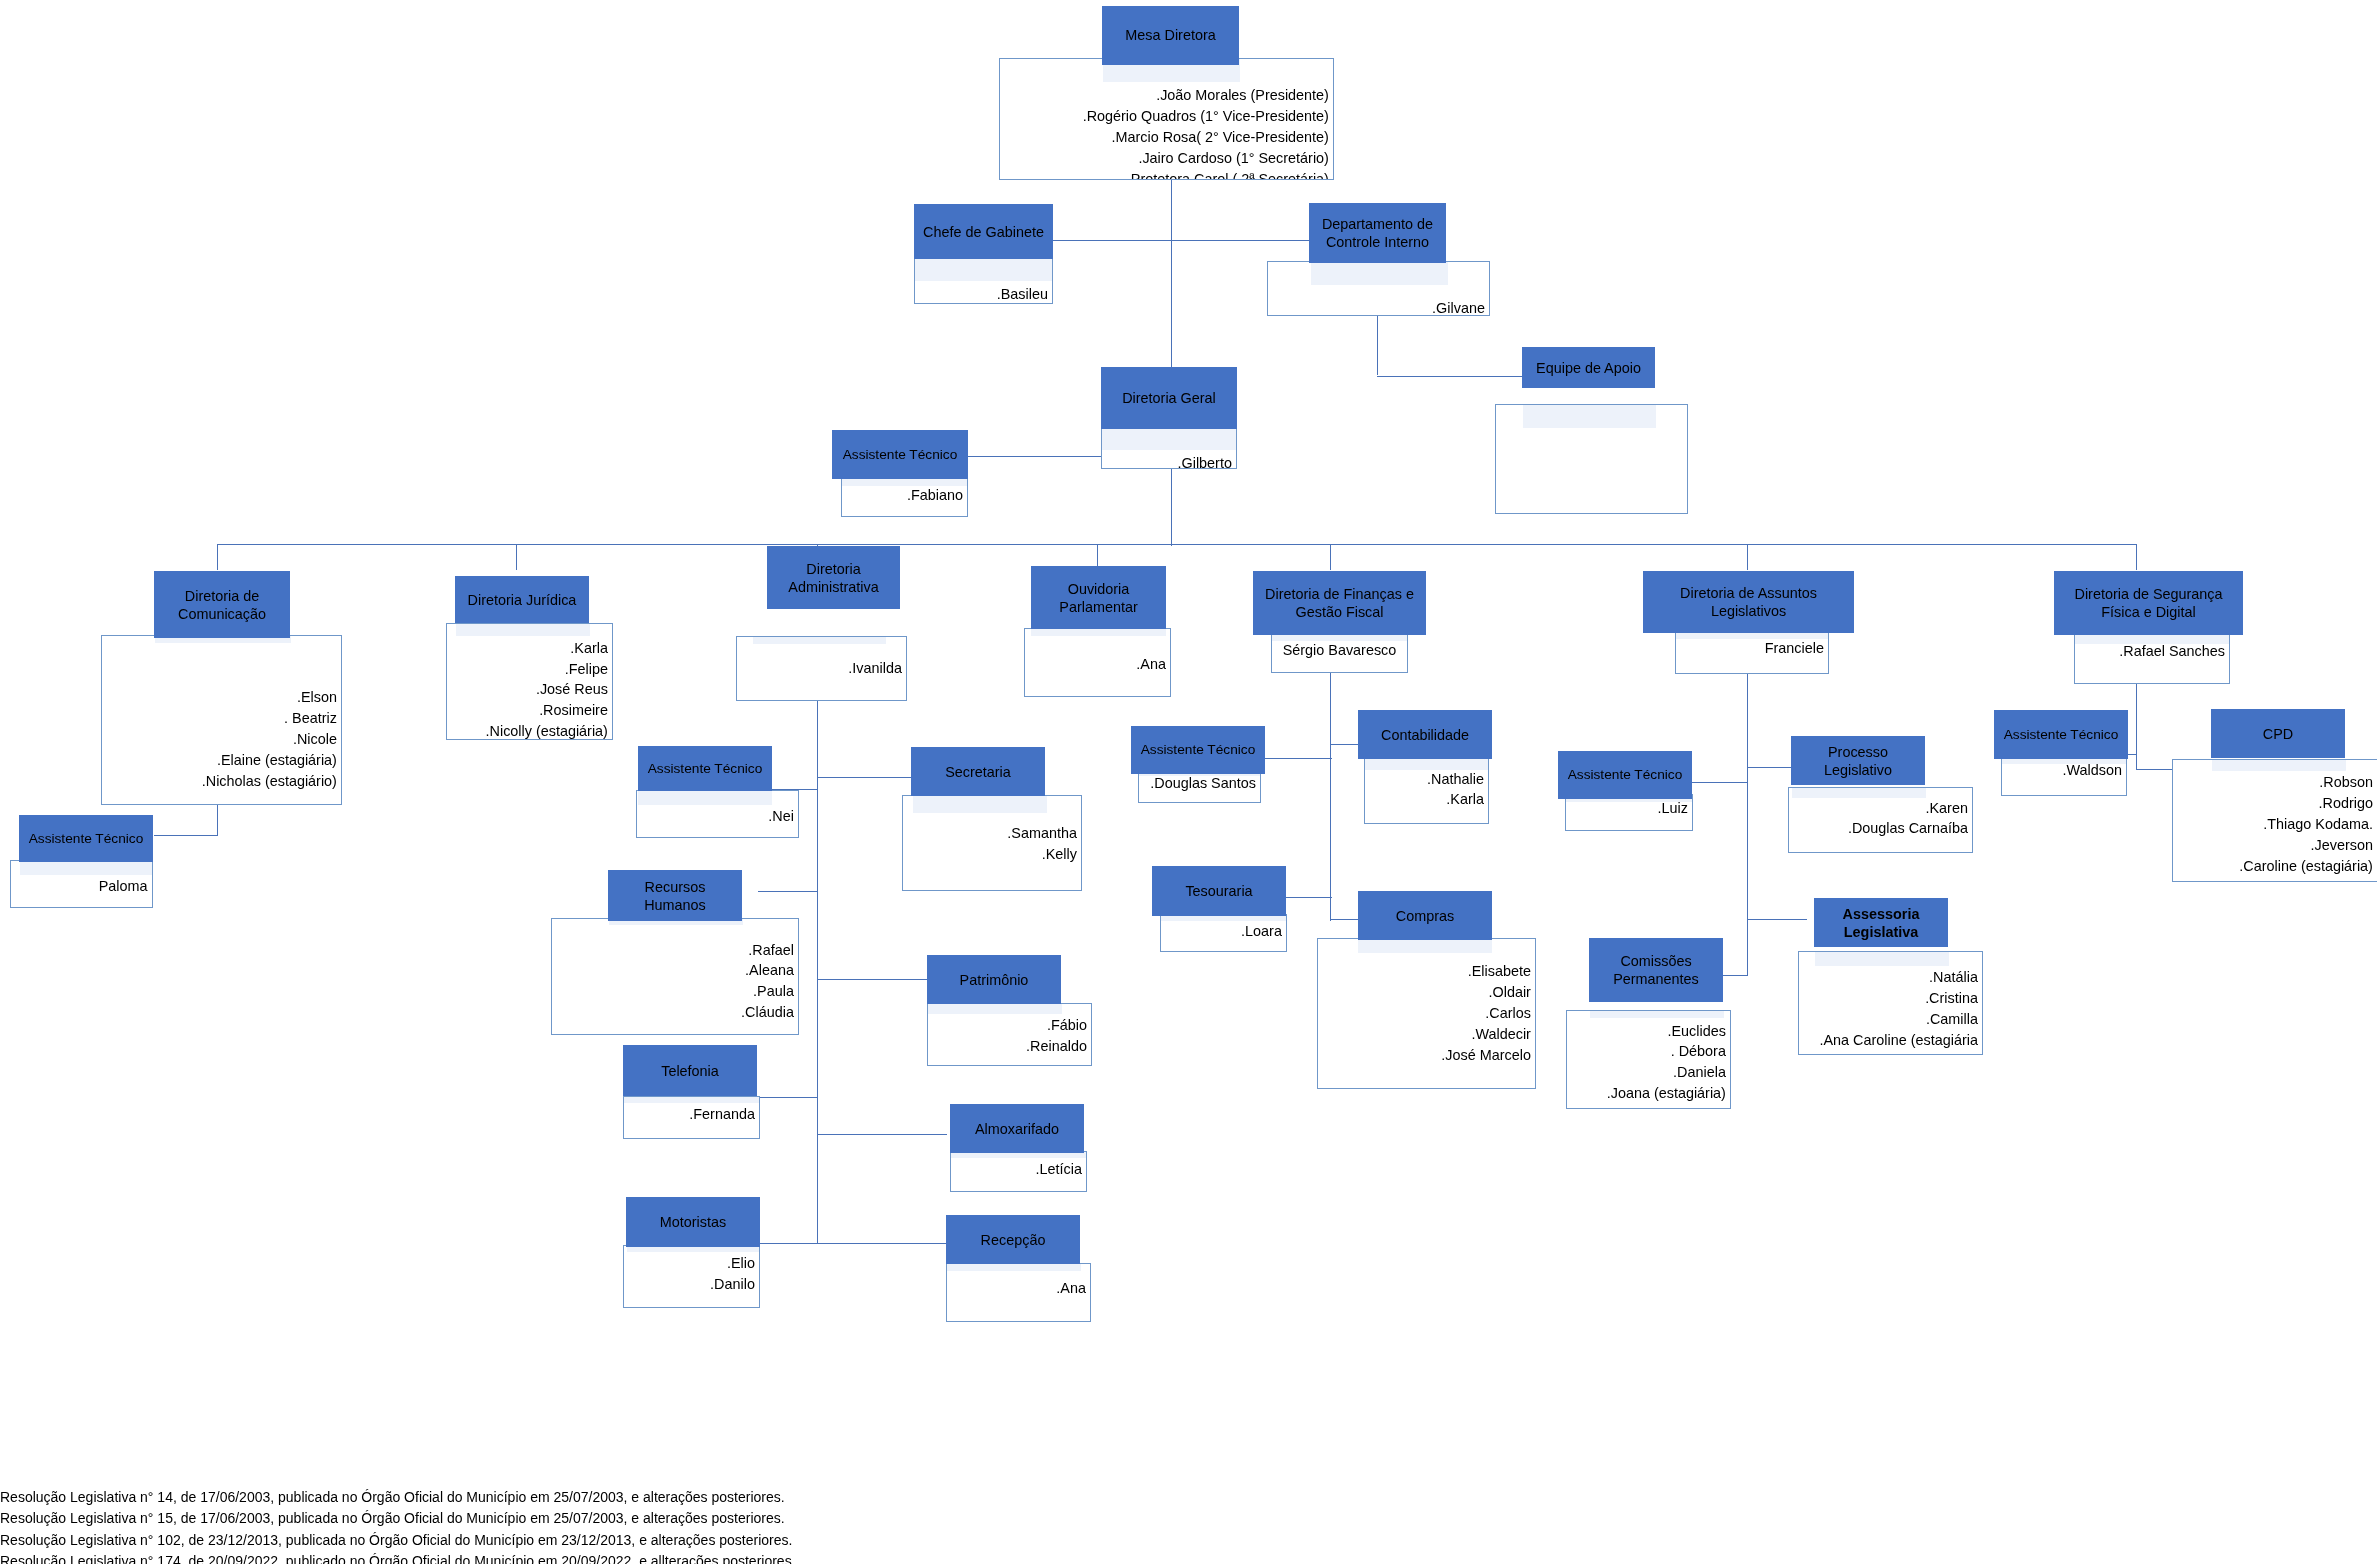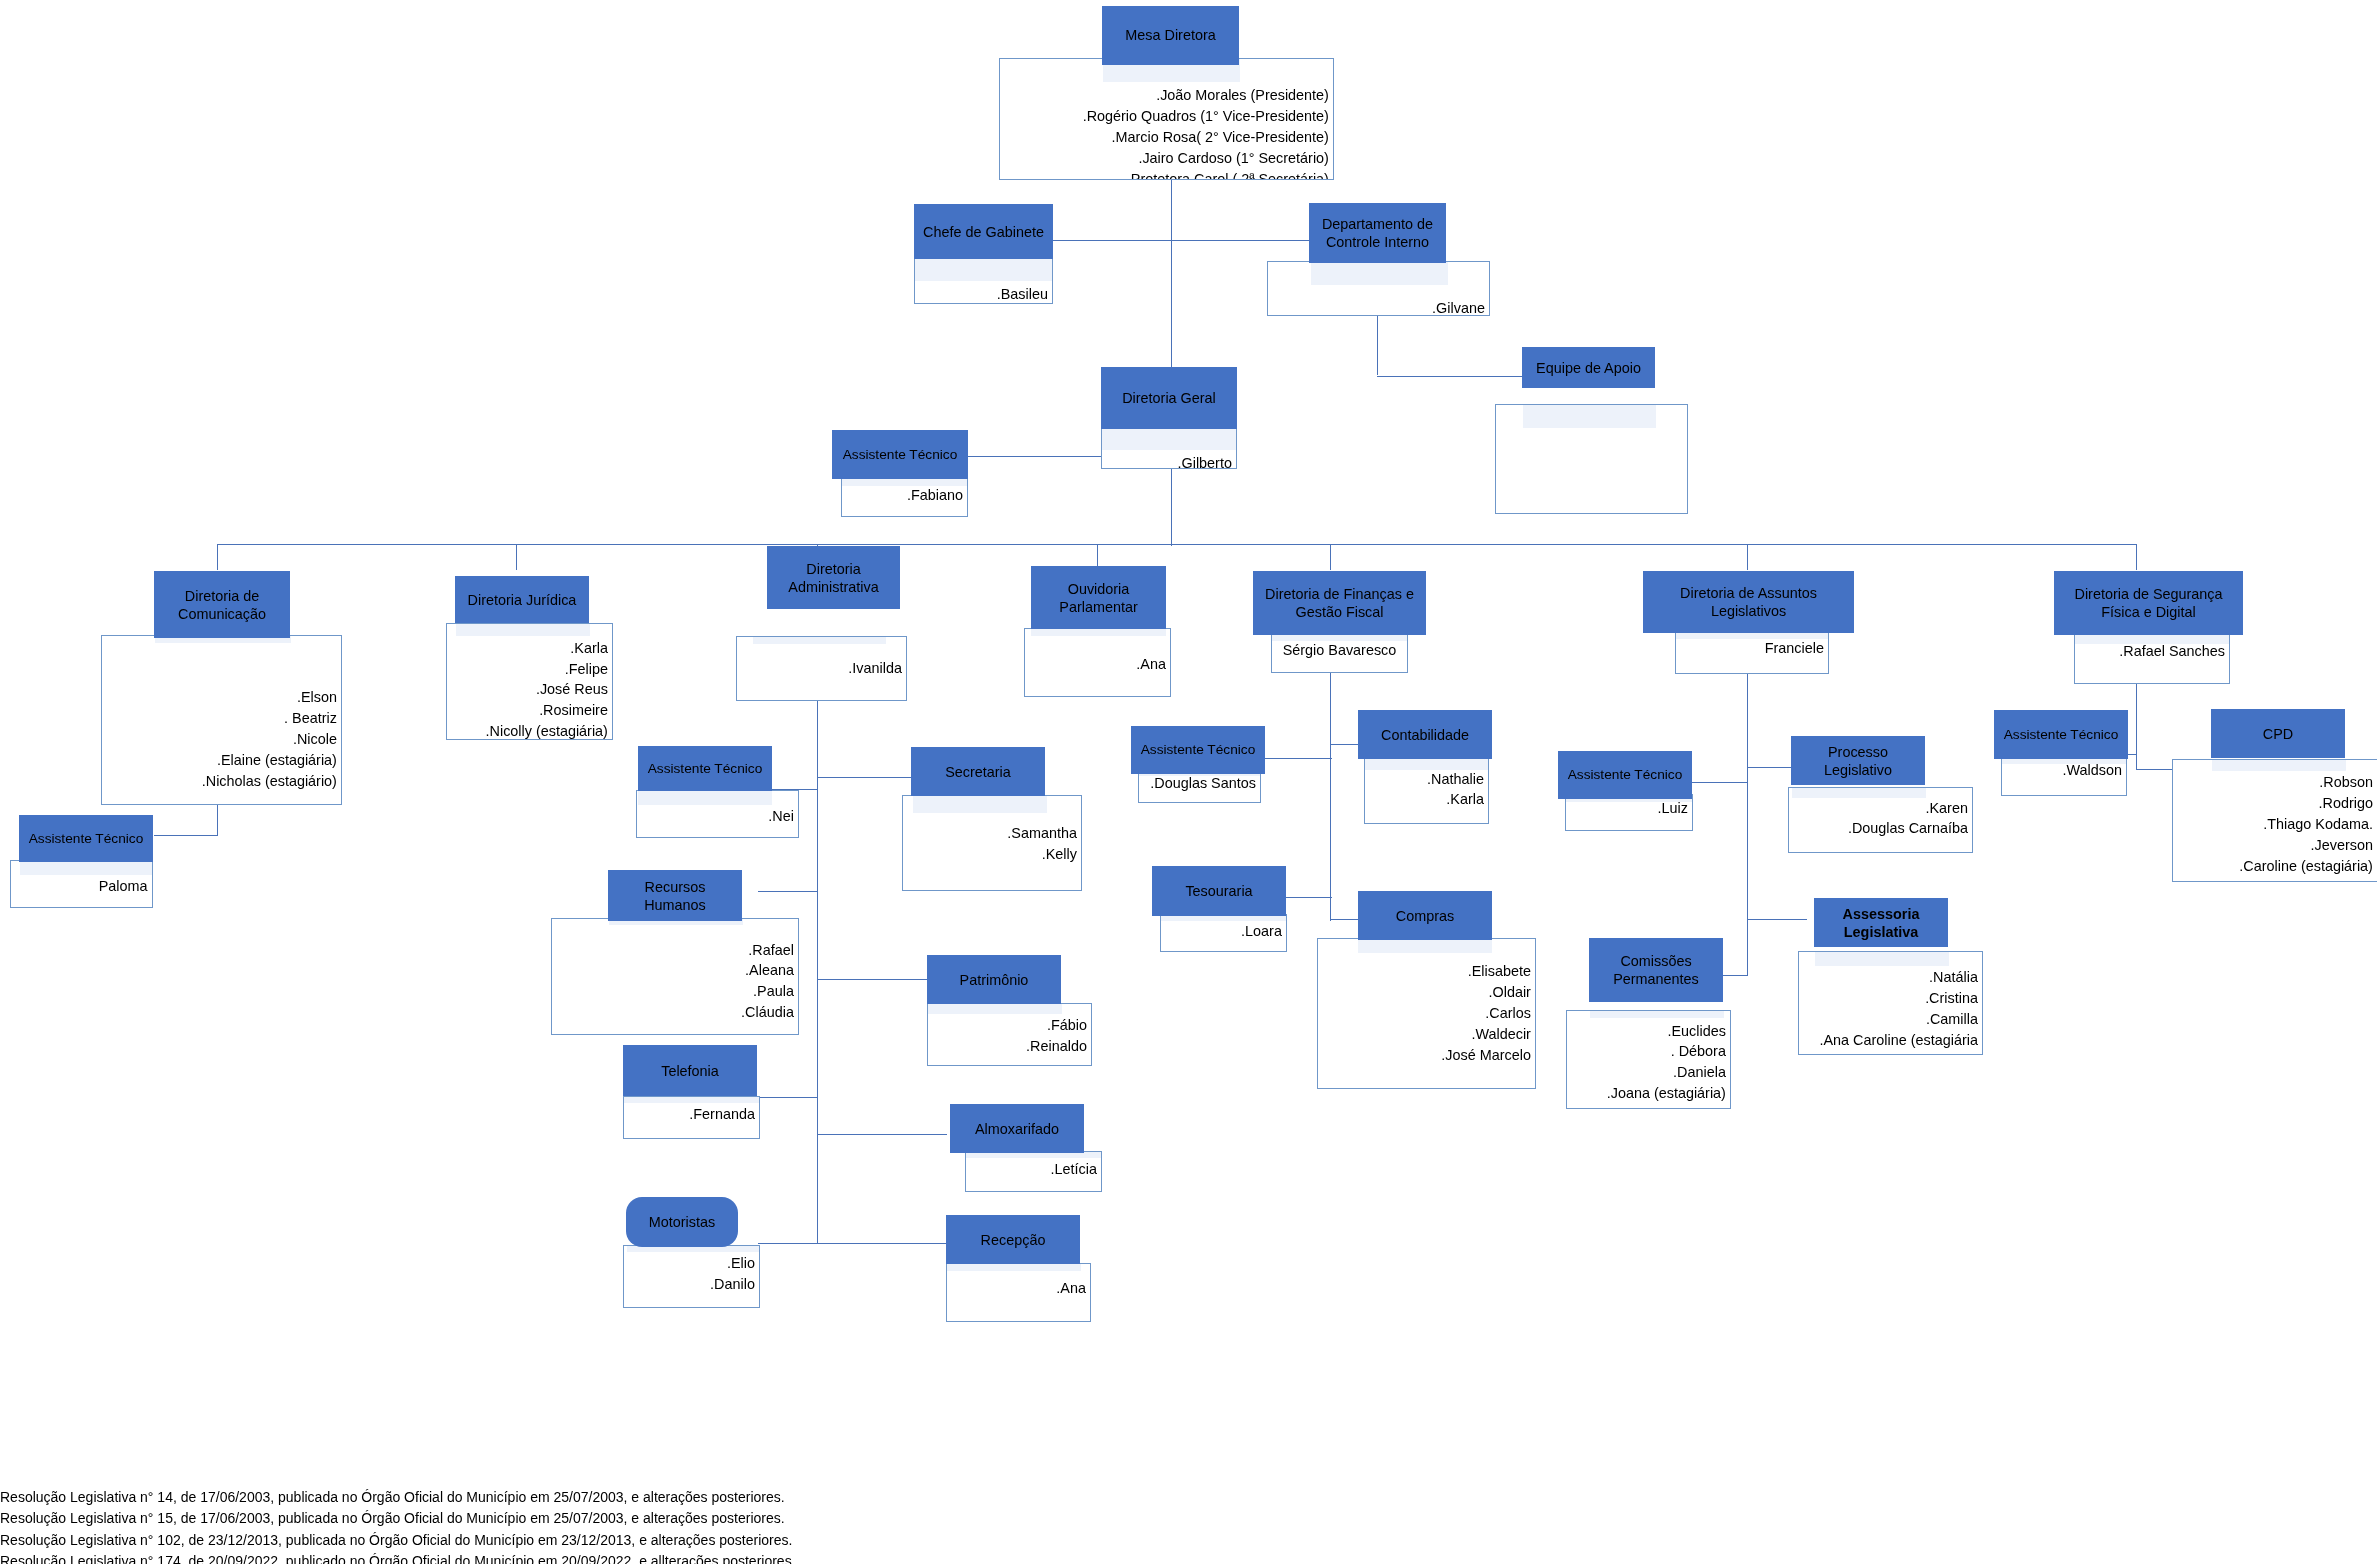--- a/index.html
+++ b/index.html
@@ -255,21 +255,21 @@
   </div>
 
   <div class="hdr" style="left:623px; top:1045px; width:134px; height:51px;">Telefonia</div>
   <div class="body padtop" style="left:623px; top:1096px; width:137px; height:43px;">
     <div class="strip" style="height:5.5px;"></div>
     <div class="names" style="padding-top:6.9px;">
       <span class="nm">.Fernanda</span>
     </div>
   </div>
 
-  <div class="hdr" style="left:626px; top:1197px; width:112px; height:50px;border-radius:16px;">Motoristas</div>
+  <div class="hdr" style="left:626px; top:1197px; width:134px; height:50px;">Motoristas</div>
   <div class="body padtop" style="left:623px; top:1245px; width:137px; height:63px;">
     <div class="strip" style="left:3.4px; width:134px; height:5.5px;"></div>
     <div class="names" style="padding-top:6.9px;">
       <span class="nm">.Elio</span>
       <span class="nm">.Danilo</span>
     </div>
   </div>
 
   <div class="hdr" style="left:911px; top:747px; width:134px; height:49px;">Secretaria</div>
   <div class="body padtop" style="left:902px; top:795px; width:180px; height:96px;">
@@ -283,21 +283,21 @@
   <div class="hdr" style="left:927px; top:955px; width:134px; height:49px;">Patrimônio</div>
   <div class="body padtop" style="left:927px; top:1003px; width:165px; height:63px;">
     <div class="strip" style="width:134px; height:9.6px;"></div>
     <div class="names" style="padding-top:11px;">
       <span class="nm">.Fábio</span>
       <span class="nm">.Reinaldo</span>
     </div>
   </div>
 
   <div class="hdr" style="left:950px; top:1104px; width:134px; height:49px;">Almoxarifado</div>
-  <div class="body padtop" style="left:950px; top:1151px; width:137px; height:41px;margin-left:15px;">
+  <div class="body padtop" style="left:950px; top:1151px; width:137px; height:41px;">
     <div class="strip" style="height:5.5px;"></div>
     <div class="names" style="padding-top:6.9px;">
       <span class="nm">.Letícia</span>
     </div>
   </div>
 
   <div class="hdr" style="left:946px; top:1215px; width:134px; height:49px;">Recepção</div>
   <div class="body padtop" style="left:946px; top:1263px; width:145px; height:59px;">
     <div class="strip" style="width:134px; height:6.9px;"></div>
     <div class="names" style="padding-top:13.7px;">

